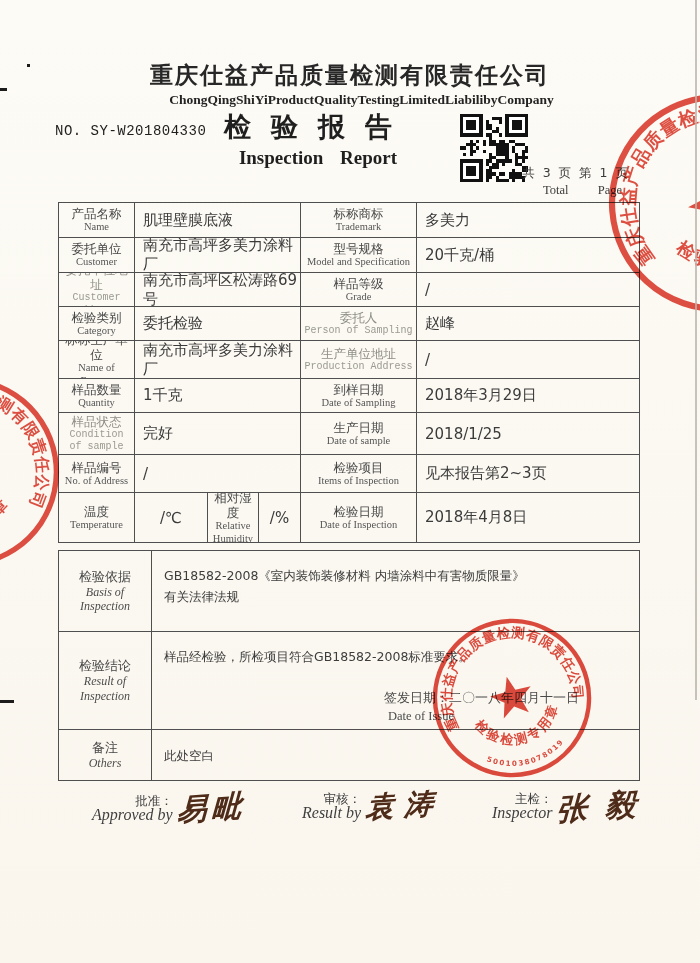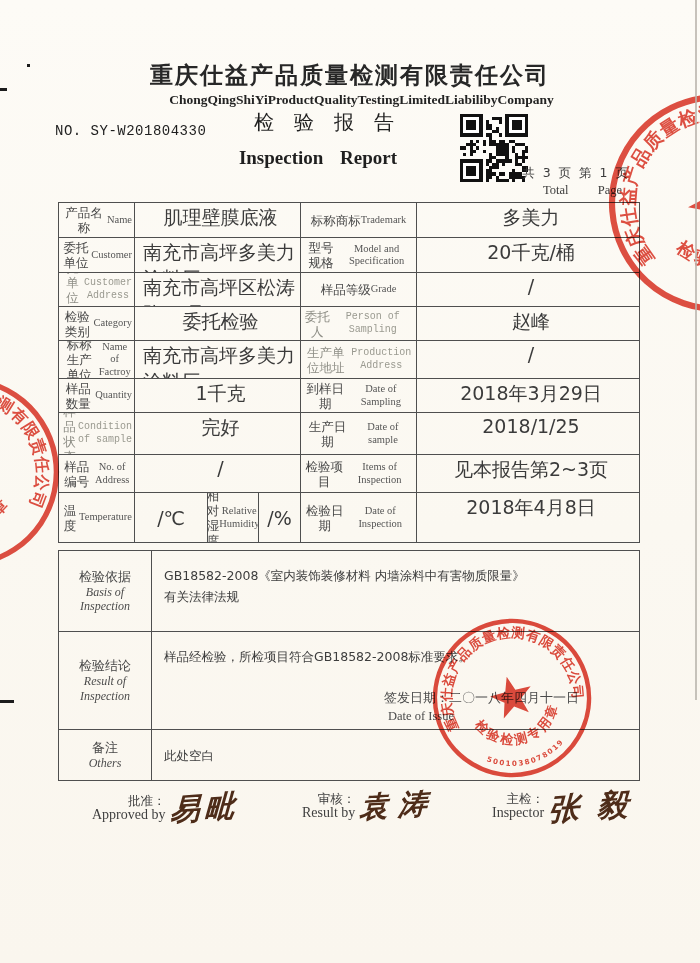--- a/index.html
+++ b/index.html
@@ -12,37 +12,37 @@
   }
   .abs{position:absolute;}
   .serif{font-family:"Liberation Serif","DejaVu Serif",serif;}
   .mono{font-family:"Liberation Mono","DejaVu Sans Mono",monospace;}
 
   
   .company-cn{left:0;right:0;top:60px;text-align:center;font-size:23px;font-weight:bold;
     letter-spacing:2px;color:#272727;}
   .company-en{left:0;right:0;top:92px;text-align:center;font-size:13.5px;font-weight:bold;color:#232323;padding-left:23px;}
   .report-no{left:55px;top:123px;font-size:14px;color:#1e1e1e;letter-spacing:0.5px;}
-  .title-cn{left:16px;top:109px;width:636px;text-align:center;font-size:20px;font-weight:normal;
+  .title-cn{left:0;top:109px;width:636px;text-align:center;font-size:27px;font-weight:bold;
     letter-spacing:20px;color:#1f1f1f;}
   .title-en{left:0;top:147px;width:636px;text-align:center;font-size:19px;font-weight:bold;
     word-spacing:12px;color:#1f1f1f;}
   .qr{left:460px;top:114px;width:68px;height:68px;}
   .page-info{left:430px;top:165px;width:200px;text-align:right;font-size:12.5px;letter-spacing:2px;color:#3c3c3c;}
   .total-page{left:430px;top:183px;width:192px;text-align:right;font-size:12.5px;word-spacing:26px;color:#3c3c3c;}
 
   
   .tbl{border:1px solid #4f4f4f;box-sizing:border-box;background:transparent;}
   .t-row{display:flex;border-bottom:1px solid #4f4f4f;}
   .t-row:last-child{border-bottom:none;}
-  .t-cell{box-sizing:border-box;border-right:1px solid #4f4f4f;display:flex;flex-direction:row;
+  .t-cell{box-sizing:border-box;border-right:1px solid #4f4f4f;display:flex;flex-direction:column;
     justify-content:center;overflow:hidden;}
   .t-cell:last-child{border-right:none;flex:1;}
   .t-cell.lab{align-items:center;text-align:center;padding:1px 2px;}
-  .t-cell.val{align-items:flex-start;padding:2px 2px 2px 8px;font-size:19px;color:#3b3b3b;}
+  .t-cell.val{align-items:flex-start;padding:2px 2px 2px 8px;font-size:15px;color:#3b3b3b;}
   .t-cell.val.center{align-items:center;padding-left:2px;}
   .t-cell .cn{font-size:12.5px;color:#474747;line-height:15px;}
   .t-cell .en{font-size:10.5px;line-height:12.5px;color:#565656;
     font-family:"Liberation Serif","DejaVu Serif",serif;}
   .t-cell.light .cn{color:#8e8e86;}
   .t-cell.light .en{color:#9a9a90;font-family:"Liberation Mono","DejaVu Sans Mono",monospace;font-size:10px;}
 
   #info-table{left:58px;top:202px;width:582px;}
   #info-table .t-row:nth-child(1){height:34px;}
   #info-table .t-row:nth-child(2){height:34px;}
@@ -64,21 +64,21 @@
   .c-val{flex:1;box-sizing:border-box;position:relative;font-size:12.5px;color:#3d3d3d;
     padding:14px 10px 4px 12px;line-height:21px;}
   .issue-date{position:absolute;left:232px;bottom:3px;line-height:19px;}
   .issue-date .cn{font-size:13px;color:#4a4a4a;}
   .issue-date .en{font-size:12.5px;color:#4a4a4a;padding-left:4px;}
 
   
   .sig-group{position:absolute;display:flex;align-items:flex-start;}
   .sig-label{text-align:right;padding-top:5px;}
   .sig-label .cn{font-size:12.5px;color:#3f3f3f;line-height:15px;}
-  .sig-label .en{font-size:14px;color:#3f3f3f;line-height:14px;}
+  .sig-label .en{font-size:16px;color:#3f3f3f;line-height:14px;font-style:italic;}
   .sig-name{font-size:30px;font-weight:bold;font-style:italic;color:#4e2c19;
     transform:rotate(-4deg) skewX(-6deg);margin-left:4px;letter-spacing:4px;white-space:nowrap;}
   .sig-2 .sig-name{letter-spacing:10px;font-size:29px;}
   .sig-3 .sig-name{letter-spacing:18px;font-size:31px;}
 
   
   .stamp{position:absolute;mix-blend-mode:multiply;pointer-events:none;}
   .scan-mark{position:absolute;background:#1c1c1c;}
   .edge-shadow{position:absolute;right:3px;top:0;width:2px;height:700px;background:#b9b4ac;opacity:.8;}
 </style>

